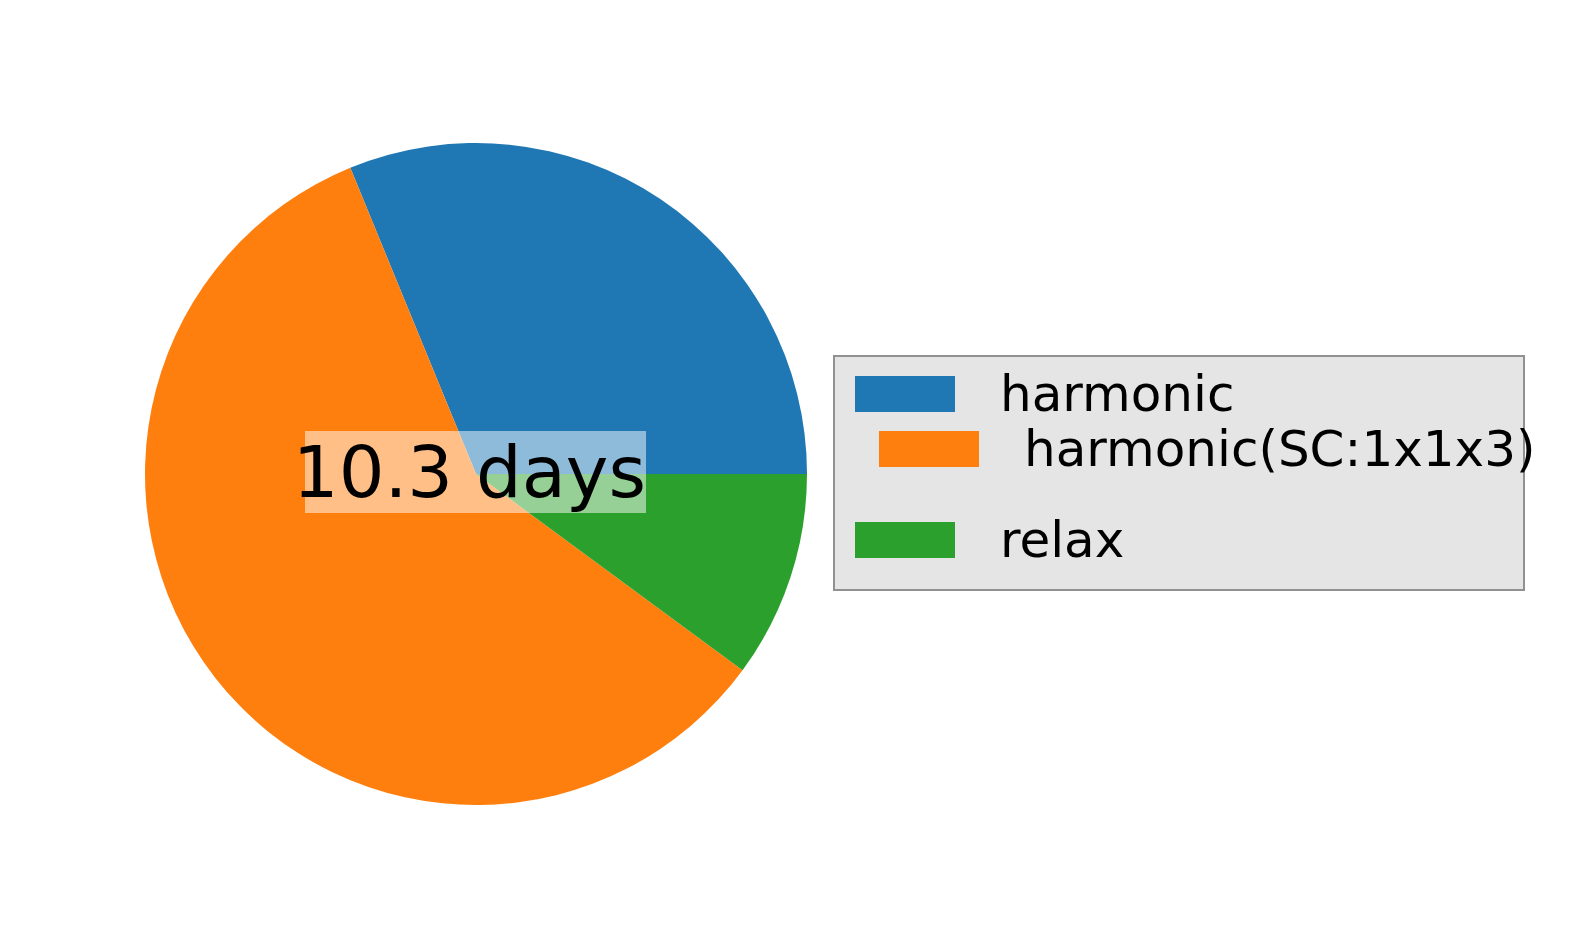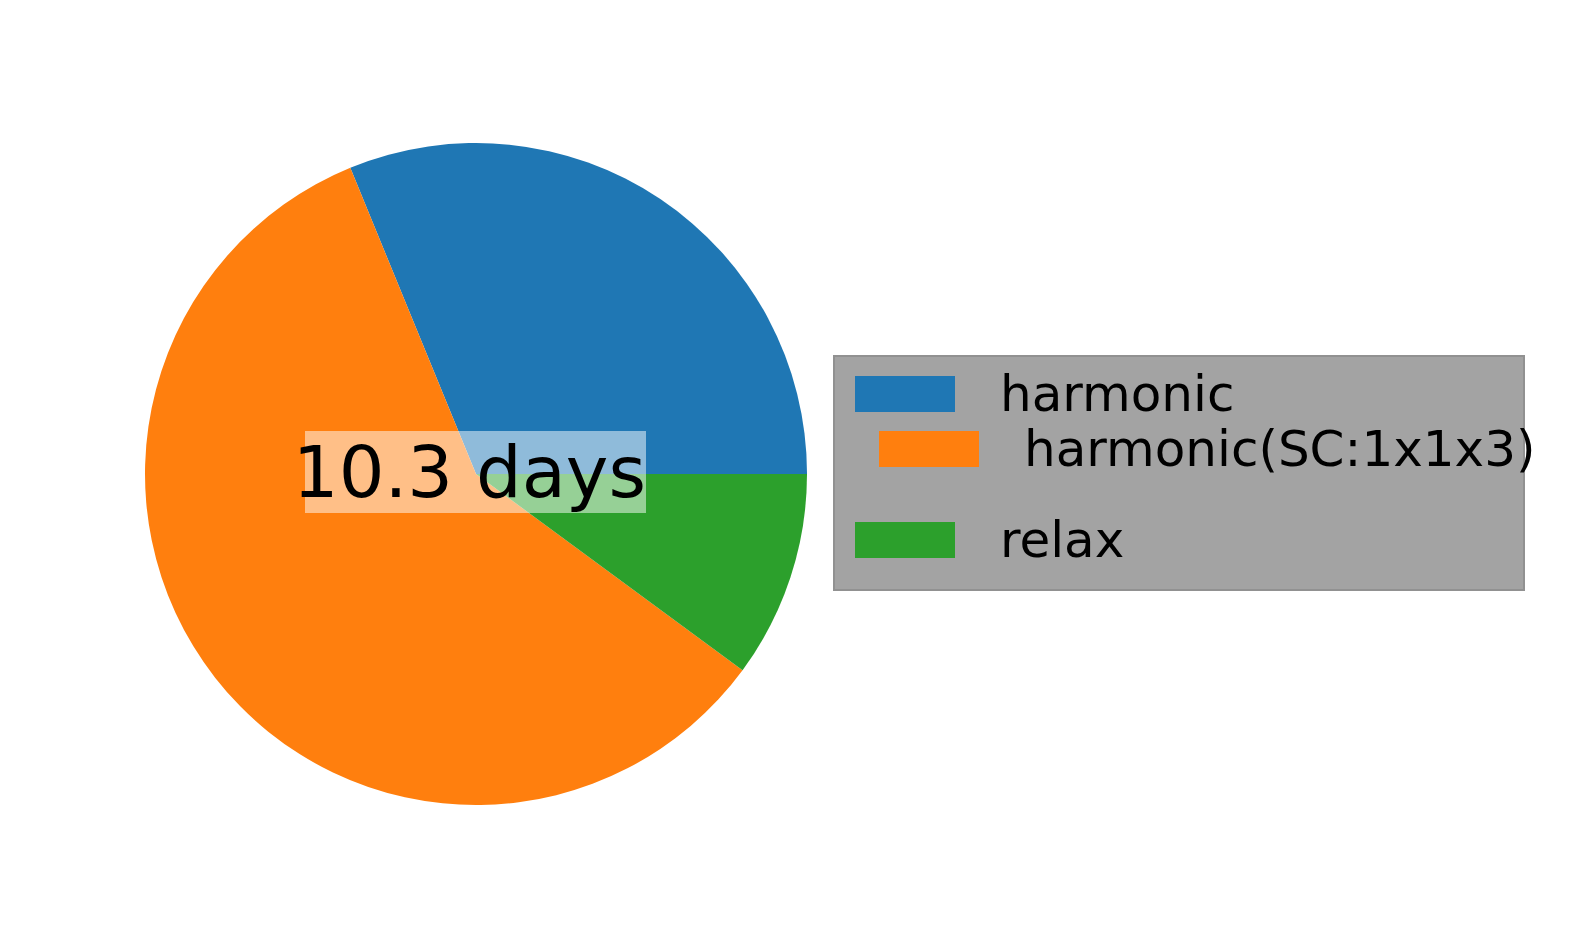--- a/index.html
+++ b/index.html
@@ -61,21 +61,21 @@
   }
 
   
   #legend {
     position: absolute;
     left: 833px;
     top: 355px;
     width: 692px;
     height: 236px;
     border: 2px solid #919191;
-    background: #a3a3a3;
+    background: #e5e5e5;
     box-sizing: border-box;
   }
   .legend-row {
     position: absolute;
     left: 20px;
     height: 48px;
     display: flex;
     align-items: center;
   }
   .legend-row.r0 { top: 13px; }

